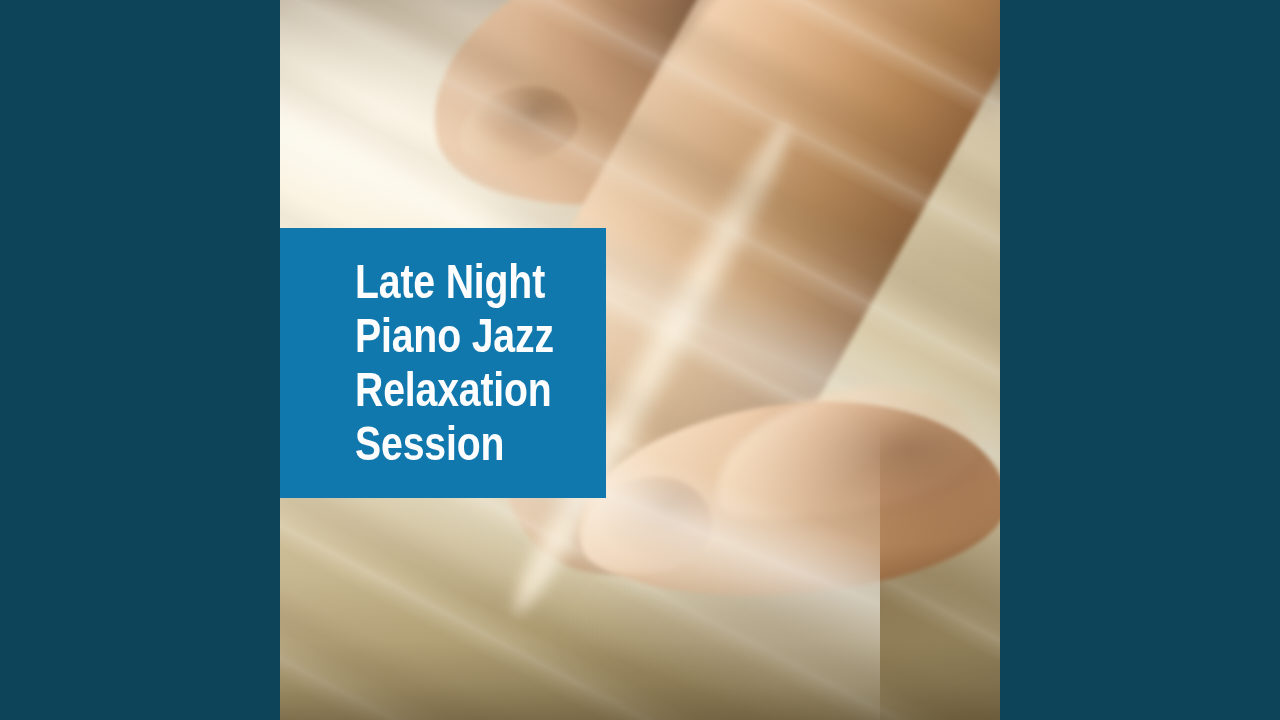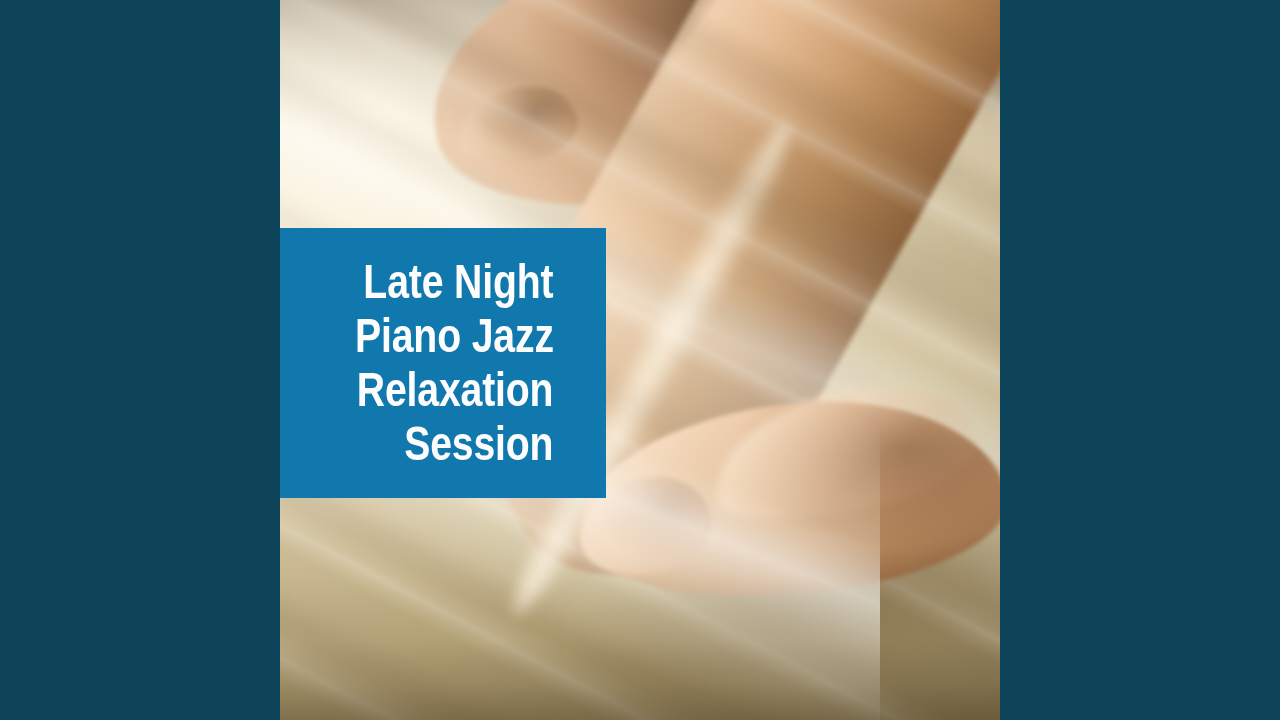--- a/index.html
+++ b/index.html
@@ -311,21 +311,20 @@
     left:0; top:228px;
     width:326px; height:270px;
     background:#1178ad;
     z-index:6;
   }
 
   #title-text {
     position:absolute;
     left:75px; top:26px;
     width:248px;
-    text-align:right;
   }
 
   #title-text .title-line {
     display:block;
     color:#fdfdfd;
     font-family:"Liberation Sans Narrow", "Liberation Sans", sans-serif;
     font-weight:700;
     font-size:49px;
     line-height:54px;
     letter-spacing:-0.2px;

